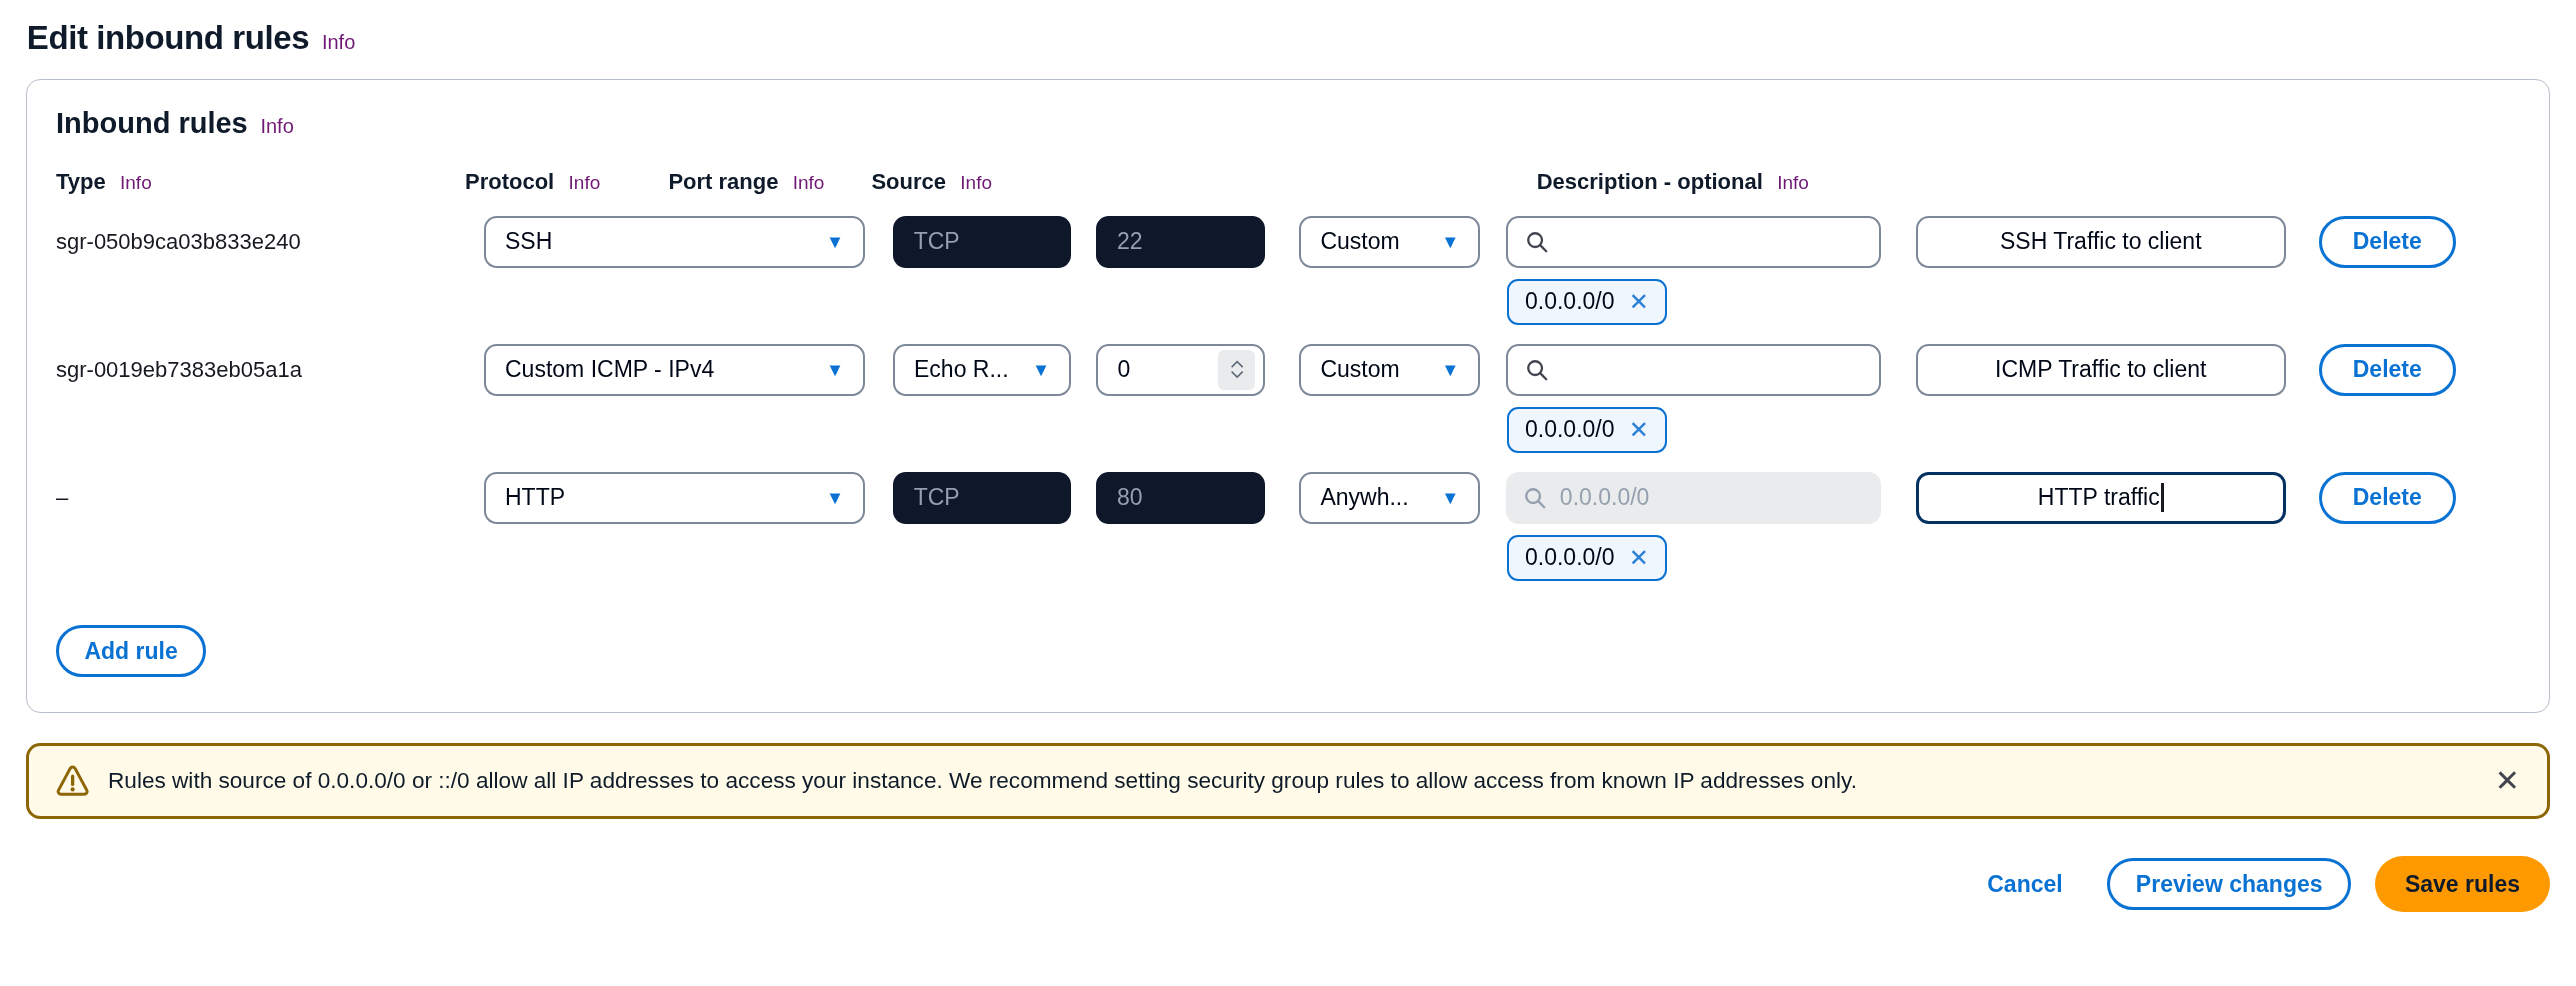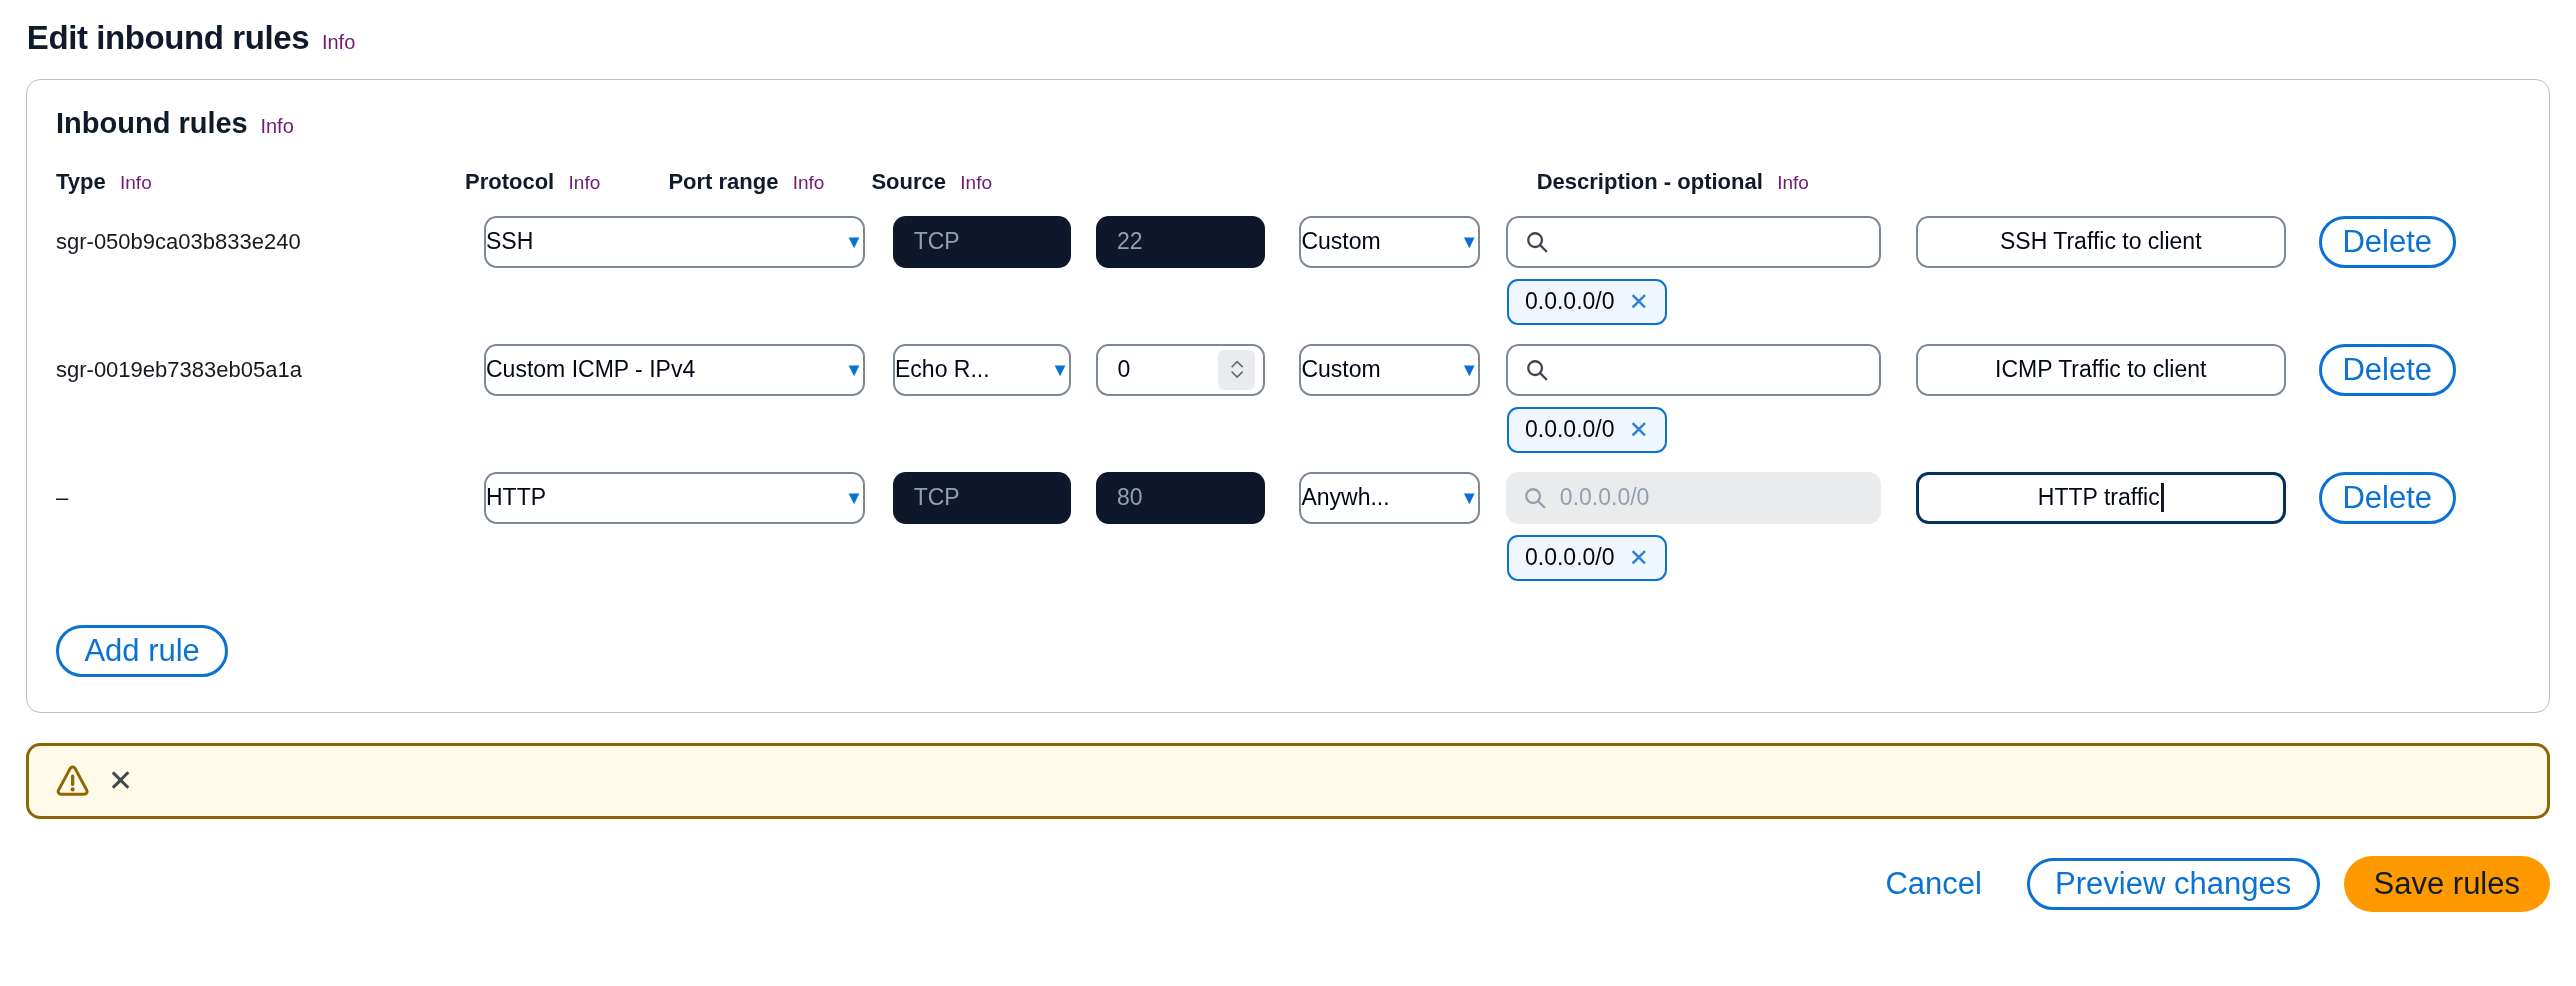--- a/index.html
+++ b/index.html
@@ -47,21 +47,21 @@
   .hdr { display: flex; align-items: baseline; gap: 14.3px; font-size: 22px; font-weight: 700; color: #0f1b2a; }
   .hdr .info-link { font-size: 19px; }
 
   .id-text { font-size: 22px; color: #16191f; }
 
   .ctrl {
     height: 52px; border-radius: 12.7px; font-size: 23px;
     display: flex; align-items: center;
   }
   .select {
-    background: #fff; border: 2.4px solid #7d8998; padding: 0 0;
+    background: #fff; border: 2.4px solid #7d8998; padding: 0 19px;
     justify-content: space-between; cursor: pointer; color: #000716;
   }
   .caret { color: #0972d3; font-size: 18.3px; margin-left: 9.5px; }
   .dis {
     background: #0f172a; color: #95a0af; padding: 0 20.7px; border: none;
   }
   .search {
     background: #fff; border: 2.4px solid #7d8998; padding: 0 16px; gap: 12.7px; color: #000716;
   }
   .search.disabled { background: #e9ebed; border: none; color: #95a0af; }
@@ -84,21 +84,21 @@
     display: inline-flex; align-items: center; gap: 14.3px;
     height: 46px; padding: 0 16px;
     border: 2.4px solid #0972d3; border-radius: 11px; background: #f0f6fe;
     font-size: 23px; color: #000716;
   }
   .chip-x { color: #2b7fd4; font-size: 24px; font-weight: 700; cursor: pointer; }
 
   
   .btn {
     display: inline-flex; align-items: center; justify-content: center;
-    height: 52px; border-radius: 29px; font-size: 31px; font-weight: 400;
+    height: 52px; border-radius: 29px; font-size: 23px; font-weight: 700;
     font-family: inherit; cursor: pointer; white-space: nowrap;
   }
   .btn-outline { background: #fff; border: 3.2px solid #0972d3; color: #0972d3; padding: 0 25.4px; }
   .btn-link { background: none; border: none; color: #0972d3; padding: 0 4.8px; }
   .btn-primary { background: #ff9900; border: none; color: #0f1b2a; padding: 0 30px; height: 56px; }
   .add-rule { margin-top: 25.4px; }
   .c-del.btn-outline { width: 137px; padding: 0; }
 
   
   .banner {
@@ -271,20 +271,21 @@
   </div>
 
   <div class="banner">
     <span style="display:flex;">
       <svg width="33" height="32" viewBox="0 0 24 23" fill="none">
         <path d="M10.3 2.4 L1.8 18.2 c-0.7 1.3 0.3 2.9 1.8 2.9 h17 c1.5 0 2.5-1.6 1.8-2.9 L13.9 2.4 c-0.8-1.4-2.8-1.4-3.6 0 Z" stroke="#8d6605" stroke-width="2.1" stroke-linejoin="round"></path>
         <line x1="12.1" y1="8" x2="12.1" y2="14" stroke="#8d6605" stroke-width="2.4" stroke-linecap="round"></line>
         <circle cx="12.1" cy="17.6" r="1.5" fill="#8d6605"></circle>
       </svg>
     </span>
+    <span class="banner-text">Rules with source of 0.0.0.0/0 or ::/0 allow all IP addresses to access your instance. We recommend setting security group rules to allow access from known IP addresses only.</span>
     <button class="banner-close">✕</button>
   </div>
 
   <div class="footer">
     <button class="btn btn-link">Cancel</button>
     <button class="btn btn-outline">Preview changes</button>
     <button class="btn btn-primary">Save rules</button>
   </div>
 
 </div>

